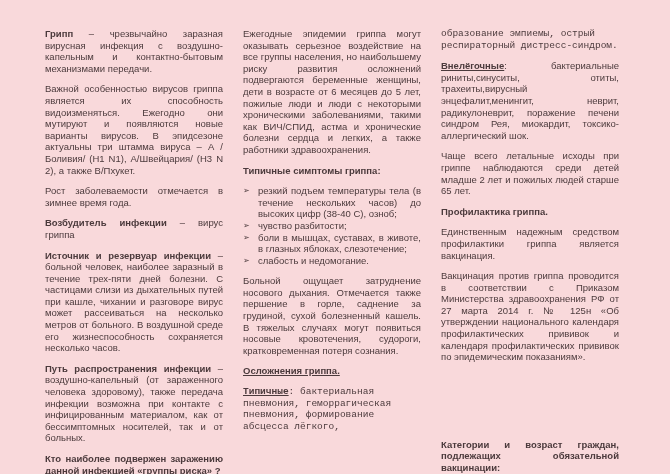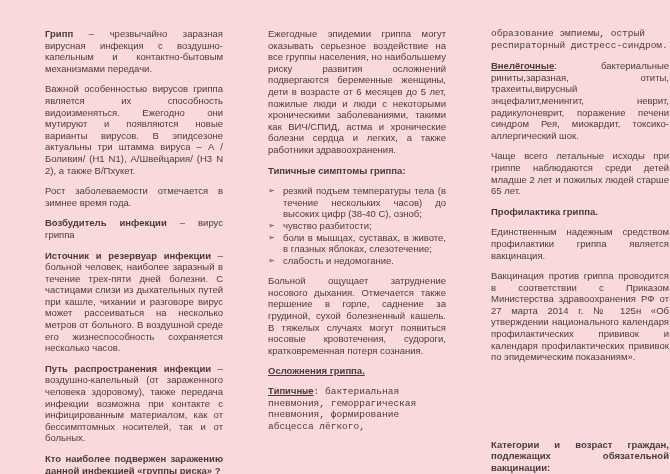--- a/index.html
+++ b/index.html
@@ -12,21 +12,21 @@
     background:var(--bg-color);
     font-family:"Liberation Sans","DejaVu Sans",sans-serif;
     color:var(--text-color);
     -webkit-font-smoothing:antialiased;
   }
   .page{
     box-sizing:border-box;
     width:670px;height:474px;
     padding:28px 34px 16px 45px;
     display:flex;
-    gap:45px;
+    gap:20px;
     overflow:hidden;
     font-size:9.5px;
     line-height:11.6px;
   }
   .col{flex:0 0 178px;width:178px;}
   p{margin:0 0 9px 0;text-align:justify;}
   p.left-align{text-align:left;font-family:Liberation Mono, monospace;}
   .b{font-weight:bold;}
   .u{text-decoration:underline;}
   .sym-list{margin:0 0 9px 0;}
@@ -76,21 +76,21 @@
         <span class="sym-text">слабость и недомогание.</span>
       </div>
     </div>
     <p>Больной ощущает затруднение носового дыхания. Отмечается также першение в горле, саднение за грудиной, сухой болезненный кашель. В тяжелых случаях могут появиться носовые кровотечения, судороги, кратковременная потеря сознания.</p>
     <p><span class="b u">Осложнения гриппа.</span></p>
     <p class="left-align"><span class="b u">Типичные</span><span>: бактериальная пневмония, геморрагическая пневмония, формирование абсцесса лёгкого,</span></p>
   </div>
 
   <div class="col">
     <p class="left-align">образование эмпиемы, острый респираторный дистресс-синдром.</p>
-    <p><span class="b u">Внелёгочные</span><span>: бактериальные риниты,заразная, отиты, трахеиты,вирусный энцефалит,менингит, неврит, радикулоневрит, поражение печени синдром Рея, миокардит, токсико-аллергический шок.</span></p>
+    <p><span class="b u">Внелёгочные</span><span>: бактериальные риниты,синуситы, отиты, трахеиты,вирусный энцефалит,менингит, неврит, радикулоневрит, поражение печени синдром Рея, миокардит, токсико-аллергический шок.</span></p>
     <p>Чаще всего летальные исходы при гриппе наблюдаются среди детей младше 2 лет и пожилых людей старше 65 лет.</p>
     <p class="b">Профилактика гриппа.</p>
     <p>Единственным надежным средством профилактики гриппа является вакцинация.</p>
     <p>Вакцинация против гриппа проводится в соответствии с Приказом Министерства здравоохранения РФ от 27 марта 2014 г. № 125н «Об утверждении национального календаря профилактических прививок и календаря профилактических прививок по эпидемическим показаниям».</p>
     <p class="b categories-heading">Категории и возраст граждан, подлежащих обязательной вакцинации:</p>
     <p class="cat-item">- дети с 6 месяцев,</p>
 
   </div>
 
 </div>

